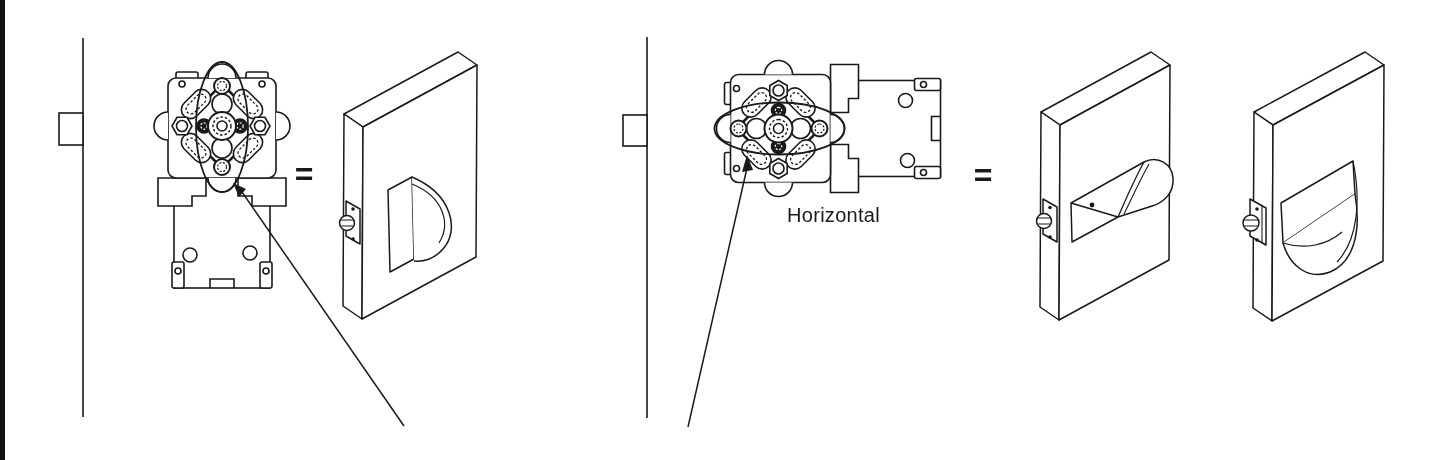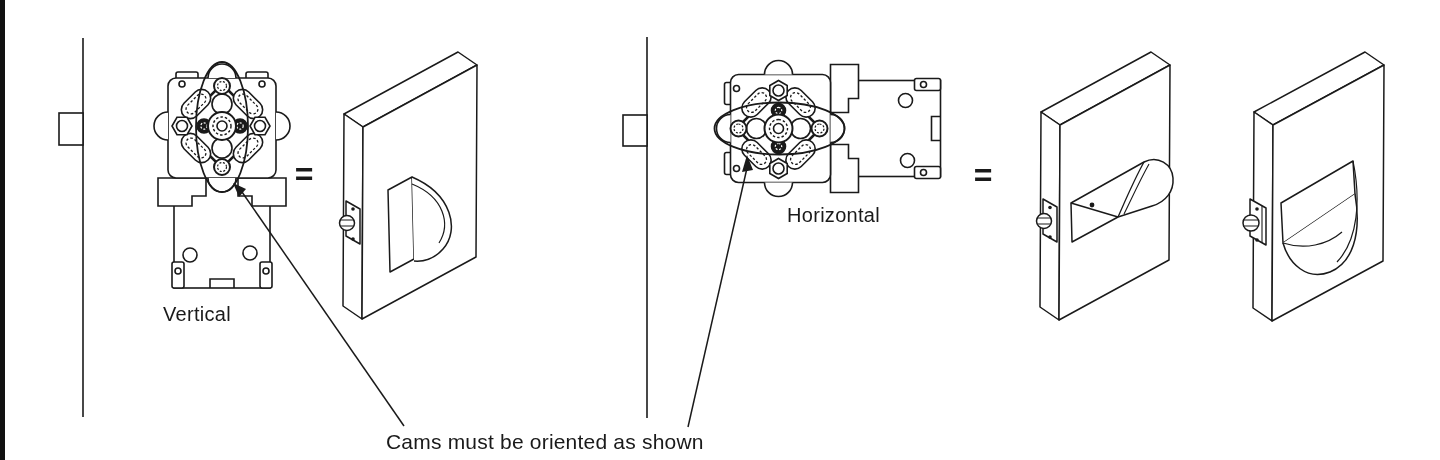--- a/index.html
+++ b/index.html
@@ -156,23 +156,21 @@
     <circle cx="1257" cy="240" r="1.8" fill="#1a1a1a" stroke="none"></circle>
     <circle cx="1251" cy="223" r="8"></circle>
     <path d="M1243,220 h15 M1243,226 h15" fill="none" stroke-width="1.2"></path>
     <path d="M1281,203 L1353,161 L1355,194 L1283,243 Z"></path>
     <path d="M1355,194 C1362,235 1352,263 1330,272 C1307,281 1289,264 1283,243"></path>
     <path d="M1353,161 C1361,200 1358,240 1337,262" fill="none" stroke-width="1.2"></path>
     <path d="M1283,243 C1305,250 1327,245 1342,232" fill="none" stroke-width="1.2"></path>
   </g>
 </svg>
 
-<div class="lbl orient-lbl" style="left:163px;top:303px;">Vertical</div>
 
 <div class="lbl equals" style="left:286px;top:156px;">=</div>
 
 <div class="lbl orient-lbl" style="left:787px;top:204px;">Horizontal</div>
 
 <div class="lbl equals" style="left:965px;top:157px;">=</div>
 
-<div class="lbl caption" style="left:386px;top:430px;">Cams must be oriented as shown</div>
 
 </div>
 
 </body></html>

